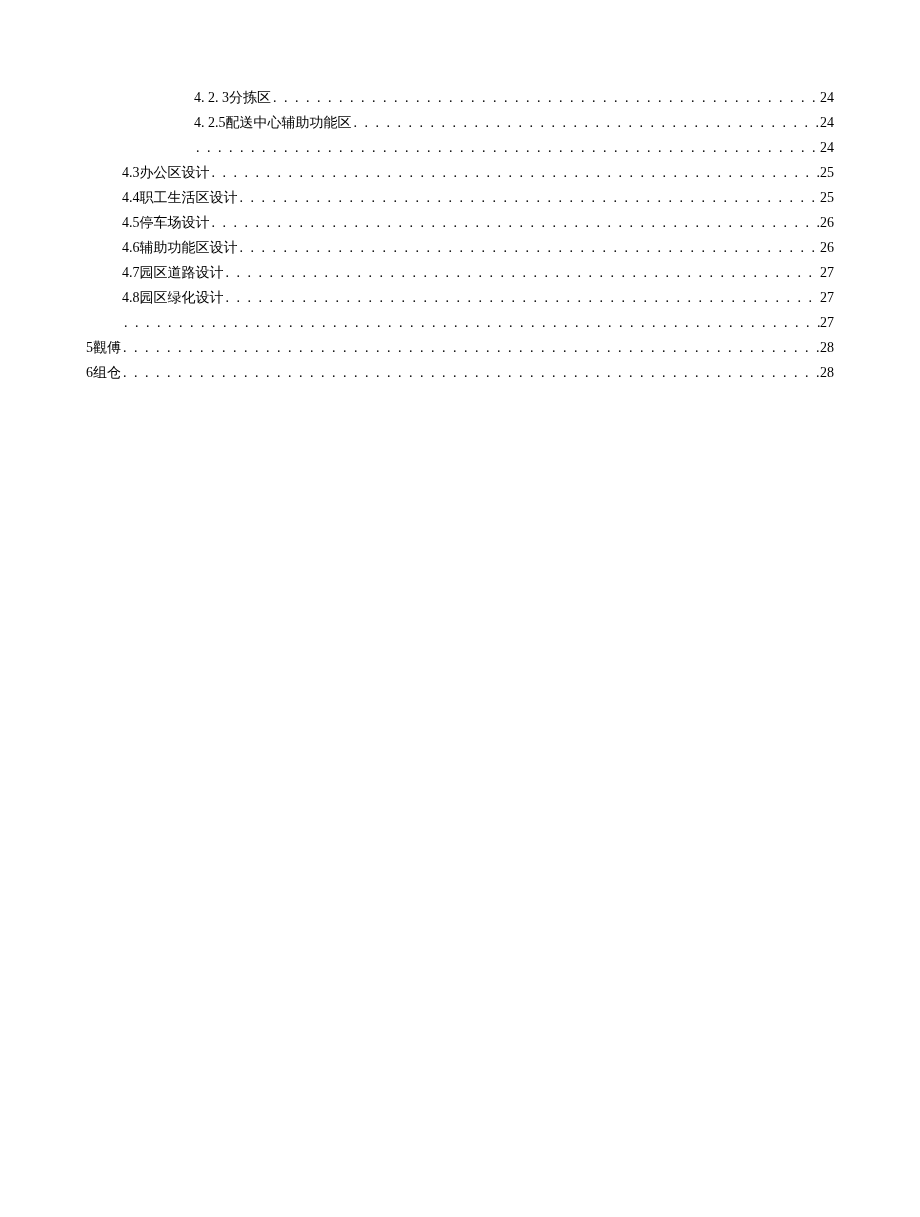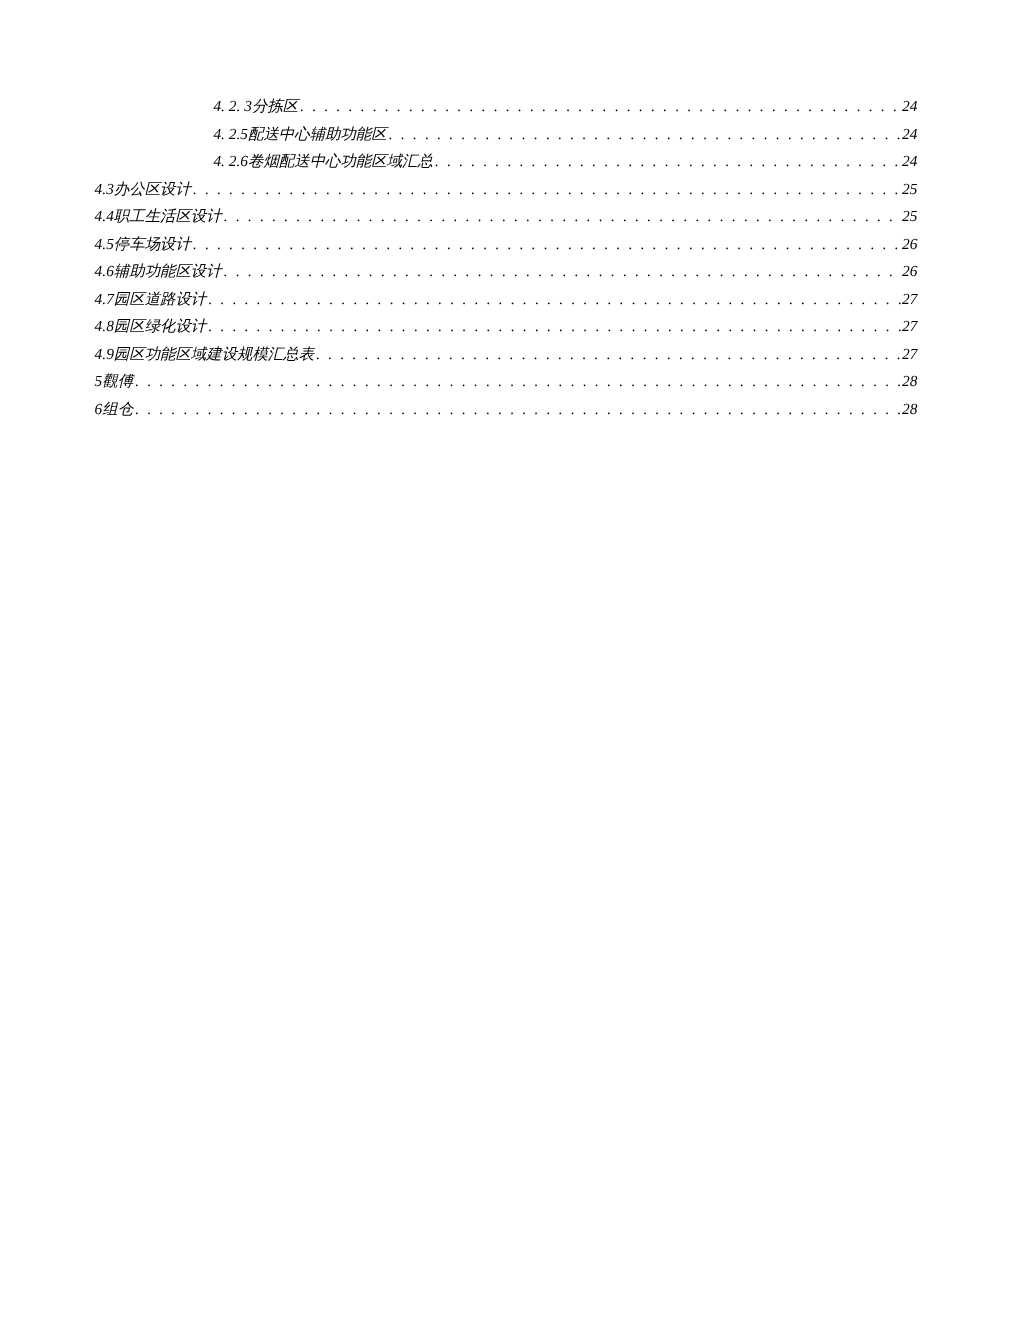--- a/index.html
+++ b/index.html
@@ -7,34 +7,34 @@
       width: 920px;
       height: 1217px;
       background: #fff;
       font-family: "SimSun", "宋体", serif;
       font-size: 14px;
       color: #000;
       padding-top: 86px;
     }
     .toc-container {
       padding: 0 86px 0 86px;
-      font-style: italic;
     }
     .toc-row {
       display: flex;
       align-items: baseline;
       white-space: nowrap;
       line-height: 24px;
       margin-bottom: 1px;
     }
     .toc-row.level-3 {
       padding-left: 108px;
     }
     .toc-row.level-2 {
       padding-left: 0;
+      margin-left: 36px;
     }
     .toc-row.level-1 {
       padding-left: 0;
     }
     .toc-label {
       flex: 0 0 auto;
     }
     .toc-leader {
       flex: 1 1 auto;
       overflow: hidden;
@@ -56,21 +56,20 @@
     <span class="toc-label">4. 2. 3分拣区</span>
     <span class="toc-leader"></span>
     <span class="toc-page">24</span>
   </div>
   <div class="toc-row level-3">
     <span class="toc-label">4. 2.5配送中心辅助功能区</span>
     <span class="toc-leader"></span>
     <span class="toc-page">24</span>
   </div>
   <div class="toc-row level-3">
-    <span class="toc-label">4. 2.6卷烟配送中心功能区域汇总</span>
     <span class="toc-leader"></span>
     <span class="toc-page">24</span>
   </div>
   <div class="toc-row level-2">
     <span class="toc-label">4.3办公区设计</span>
     <span class="toc-leader"></span>
     <span class="toc-page">25</span>
   </div>
   <div class="toc-row level-2">
     <span class="toc-label">4.4职工生活区设计</span>
@@ -91,21 +90,20 @@
     <span class="toc-label">4.7园区道路设计</span>
     <span class="toc-leader"></span>
     <span class="toc-page">27</span>
   </div>
   <div class="toc-row level-2">
     <span class="toc-label">4.8园区绿化设计</span>
     <span class="toc-leader"></span>
     <span class="toc-page">27</span>
   </div>
   <div class="toc-row level-2">
-    <span class="toc-label">4.9园区功能区域建设规模汇总表</span>
     <span class="toc-leader"></span>
     <span class="toc-page">27</span>
   </div>
   <div class="toc-row level-1">
     <span class="toc-label">5觀傅</span>
     <span class="toc-leader"></span>
     <span class="toc-page">28</span>
   </div>
   <div class="toc-row level-1">
     <span class="toc-label">6组仓</span>

